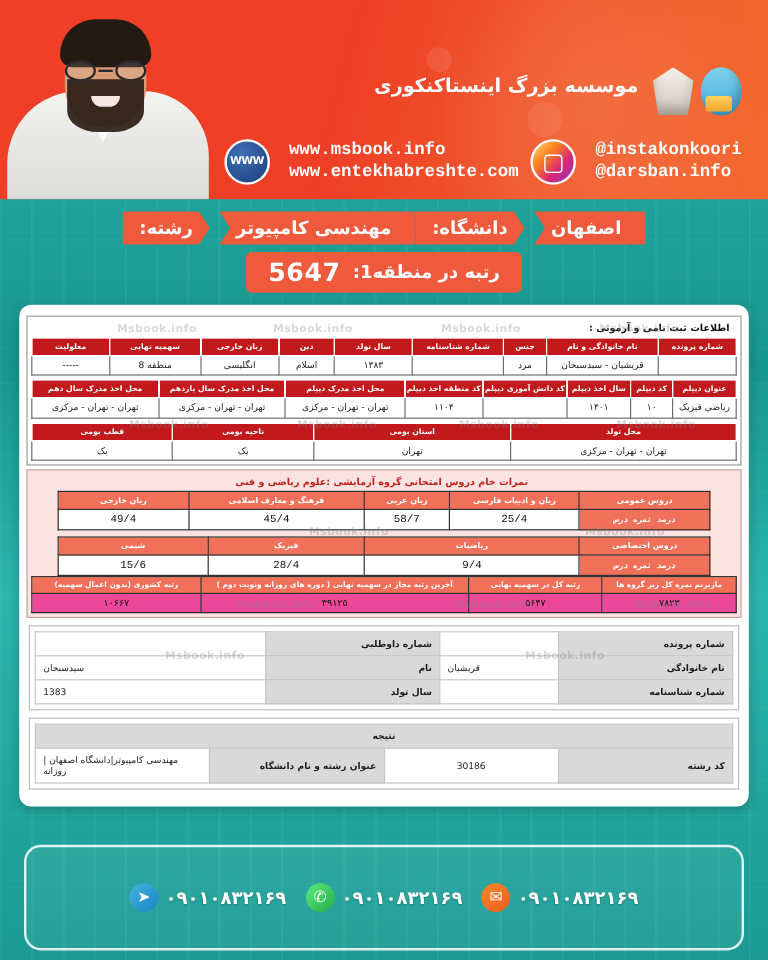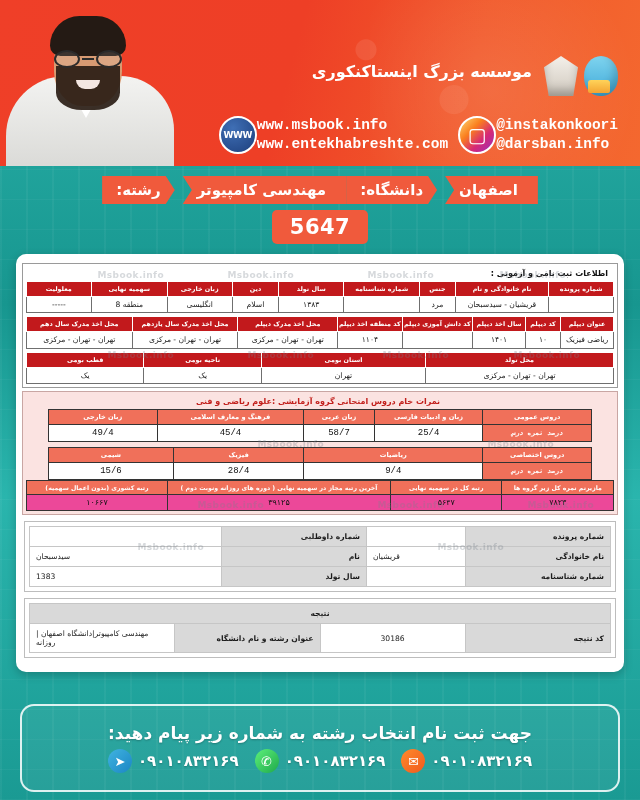--- a/index.html
+++ b/index.html
@@ -102,21 +102,21 @@
     border-radius: 3px 3px 2px 2px;
   }
 
   
   #contact-row {
     position: absolute;
     right: 22px; bottom: 12px;
     display: flex; flex-direction: row-reverse;
     align-items: center; gap: 10px;
   }
-  .contact-block { display: flex; flex-direction: row-reverse; align-items: center; gap: 0; }
+  .contact-block { display: flex; flex-direction: row-reverse; align-items: center; gap: 16px; }
   .contact-lines { direction: ltr; text-align: left; font-family: Liberation Mono, monospace; }
   .contact-lines span {
     display: block;
     color: #ffffff;
     font-size: 14.5px;
     font-weight: bold;
     line-height: 1.32;
     white-space: nowrap;
   }
   .badge-icon {
@@ -427,20 +427,21 @@
 
   <div id="info-bar">
     <div class="chip-row">
       <div class="chip value arrow-l">اصفهان</div>
       <div class="chip label arrow-r">دانشگاه:</div>
       <div class="chip value arrow-l">مهندسی کامپیوتر</div>
       <div class="chip label arrow-r">رشته:</div>
     </div>
     <div id="rank-row">
       <span id="rank-chip">
+        <span>رتبه در منطقه1:</span>
         <span class="num">5647</span>
       </span>
     </div>
   </div>
 
   <div id="doc">
 
     <span class="wm" style="right:58px; top:16px;">Msbook.info</span>
     <span class="wm" style="right:190px; top:16px;">Msbook.info</span>
     <span class="wm" style="right:330px; top:16px;">Msbook.info</span>
@@ -615,33 +616,32 @@
         </table>
     </div>
 
     <div class="card-sub">
       <table class="gray">
         <tbody>
             <tr>
           <th colspan="4" style="text-align:center">نتیجه</th>
         </tr>
         <tr>
-          <td class="k" style="width:25%">کد نتیجه</td>
+          <td class="k" style="width:25%">کد رشته</td>
           <td class="v center" style="width:12%">30186</td>
           <td class="k" style="width:22%">عنوان رشته و نام دانشگاه</td>
           <td class="v" style="width:41%">مهندسی کامپیوتر|دانشگاه اصفهان | روزانه</td>
         </tr>
       </tbody>
         </table>
     </div>
   </div>
 
   <div id="footer">
     <div id="footer-box">
-      <div id="footer-title">جهت ثبت نام انتخاب رشته به شماره زیر پیام دهید:</div>
       <div id="footer-contacts">
         <div class="fc">
           <span class="ico" id="ico-telegram">
             <span>➤</span>
           </span>
           <span class="num">۰۹۰۱۰۸۳۲۱۶۹</span>
         </div>
         <div class="fc">
           <span class="ico" id="ico-whatsapp">
             <span>✆</span>

